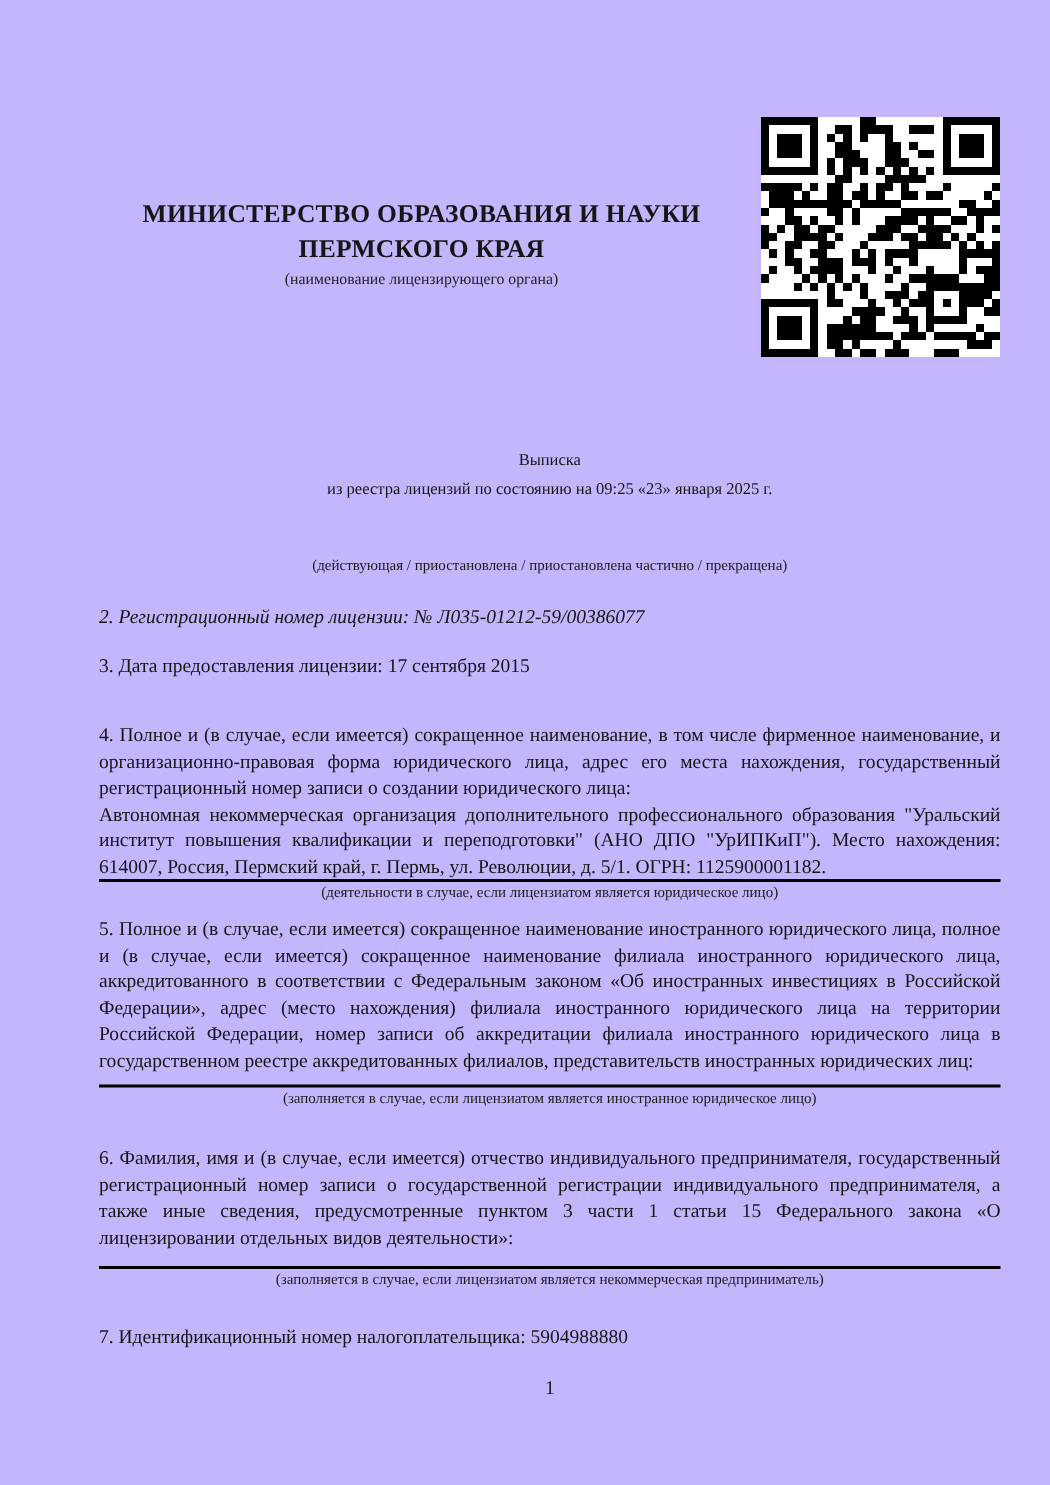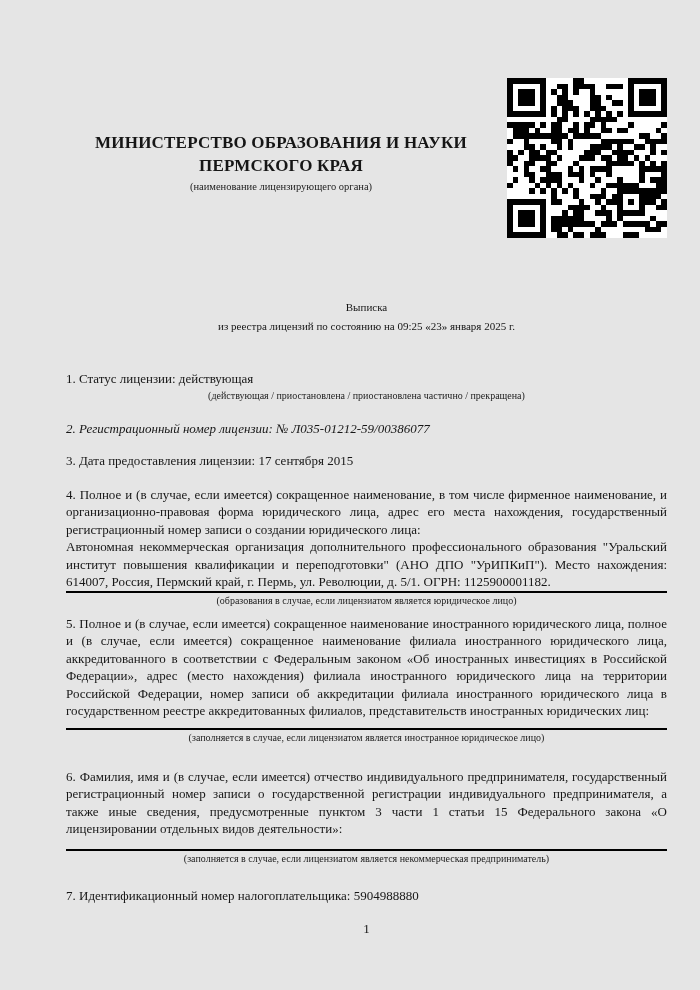--- a/index.html
+++ b/index.html
@@ -1,20 +1,20 @@
 <!DOCTYPE html>
 <html lang="ru"><head>
 <meta charset="utf-8">
 <title>Выписка из реестра лицензий</title>
 <style>
   html,body{margin:0;padding:0;background:#ffffff;}
   .page{
     position:relative;
     width:700px;height:990px;
-    background:#e5e5e5;
+    background:#c4b5fd;
     box-sizing:border-box;
     padding:0 33px 0 66px;
     font-family:"Liberation Serif","DejaVu Serif",serif;
     color:#161616;
     overflow:hidden;
   }
   .content{width:601px;}
 
   
   .doc-header{position:relative;height:246px;}
@@ -28,21 +28,21 @@
 
   
   .title-block{padding-top:52px;text-align:center;font-size:11px;line-height:19px;}
 
   
   .item{font-size:13px;line-height:17.5px;}
   .para{text-align:justify;}
   .mt-item1{margin-top:34px;}
   .mt-item2{margin-top:17px;font-style:italic;}
   .mt-item3{margin-top:15px;}
-  .mt-item4{margin-top:16px;}
+  .mt-item4{margin-top:29px;}
   .mt-item5{margin-top:7px;}
   .mt-item6{margin-top:23px;}
   .mt-item7{margin-top:21px;}
   .field-caption{
     text-align:center;font-size:10px;line-height:15px;color:#1c1c1c;
   }
   .rule{border-top:2px solid #000;height:0;width:100%;}
   .rule-item4{margin-top:0px;}
   .rule-item5{margin-top:8px;}
   .rule-item6{margin-top:11px;}
@@ -384,37 +384,36 @@
   </header>
 
   <div class="content">
 
     <section class="title-block">
       <div>Выписка</div>
       <div>из реестра лицензий по состоянию на 09:25 «23» января 2025 г.</div>
     </section>
 
     <section class="item mt-item1">
-      <div>1. Статус лицензии: действующая</div>
       <div class="field-caption">(действующая / приостановлена / приостановлена частично / прекращена)</div>
     </section>
 
     <section class="item mt-item2">
       <div>2. Регистрационный номер лицензии: № Л035-01212-59/00386077</div>
     </section>
 
     <section class="item mt-item3">
       <div>3. Дата предоставления лицензии: 17 сентября 2015</div>
     </section>
 
     <section class="item mt-item4">
       <div class="para">4. Полное и (в случае, если имеется) сокращенное наименование, в том числе фирменное наименование, и организационно-правовая форма юридического лица, адрес его места нахождения, государственный регистрационный номер записи о создании юридического лица:</div>
       <div class="para">Автономная некоммерческая организация дополнительного профессионального образования "Уральский институт повышения квалификации и переподготовки" (АНО ДПО "УрИПКиП"). Место нахождения: 614007, Россия, Пермский край, г. Пермь, ул. Революции, д. 5/1. ОГРН: 1125900001182.</div>
       <div class="rule rule-item4"></div>
-      <div class="field-caption">(образования в случае, если лицензиатом является юридическое лицо)</div>
+      <div class="field-caption">(деятельности в случае, если лицензиатом является юридическое лицо)</div>
     </section>
 
     <section class="item mt-item5">
       <div class="para">5. Полное и (в случае, если имеется) сокращенное наименование иностранного юридического лица, полное и (в случае, если имеется) сокращенное наименование филиала иностранного юридического лица, аккредитованного в соответствии с Федеральным законом «Об иностранных инвестициях в Российской Федерации», адрес (место нахождения) филиала иностранного юридического лица на территории Российской Федерации, номер записи об аккредитации филиала иностранного юридического лица в государственном реестре аккредитованных филиалов, представительств иностранных юридических лиц:</div>
       <div class="rule rule-item5"></div>
       <div class="field-caption">(заполняется в случае, если лицензиатом является иностранное юридическое лицо)</div>
     </section>
 
     <section class="item mt-item6">
       <div class="para">6. Фамилия, имя и (в случае, если имеется) отчество индивидуального предпринимателя, государственный регистрационный номер записи о государственной регистрации индивидуального предпринимателя, а также иные сведения, предусмотренные пунктом 3 части 1 статьи 15 Федерального закона «О лицензировании отдельных видов деятельности»:</div>

